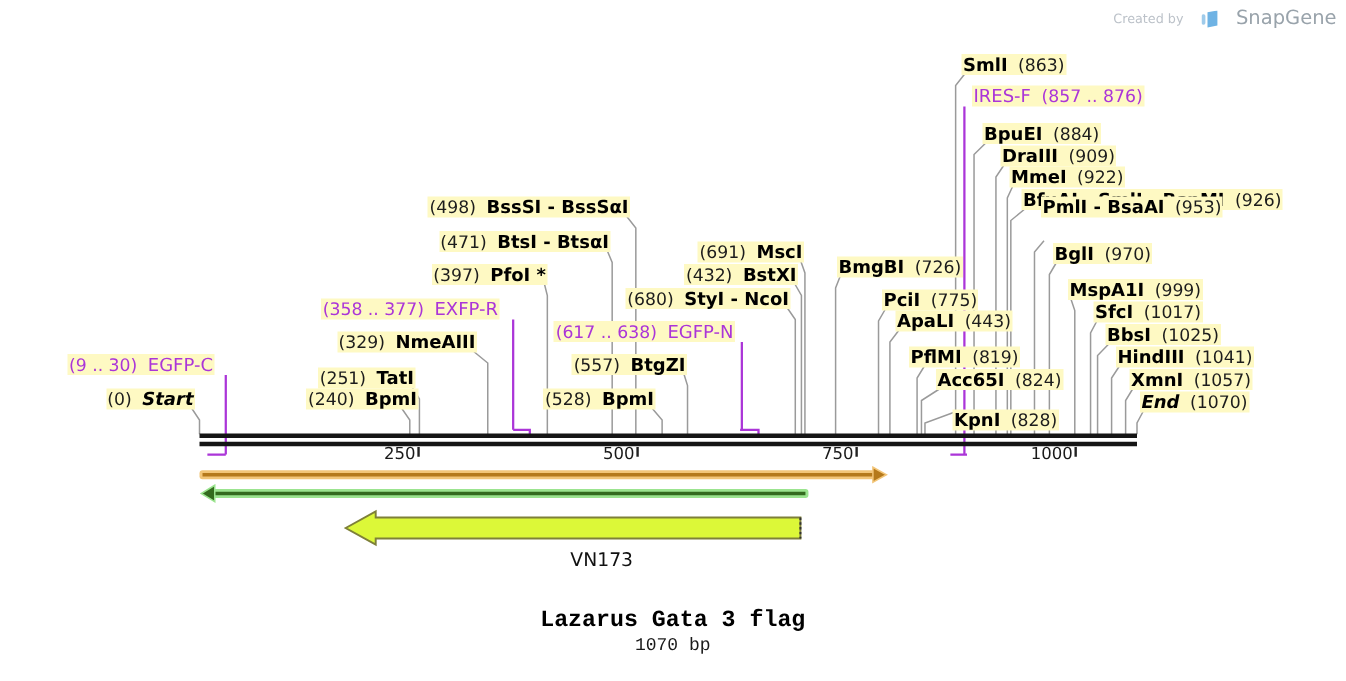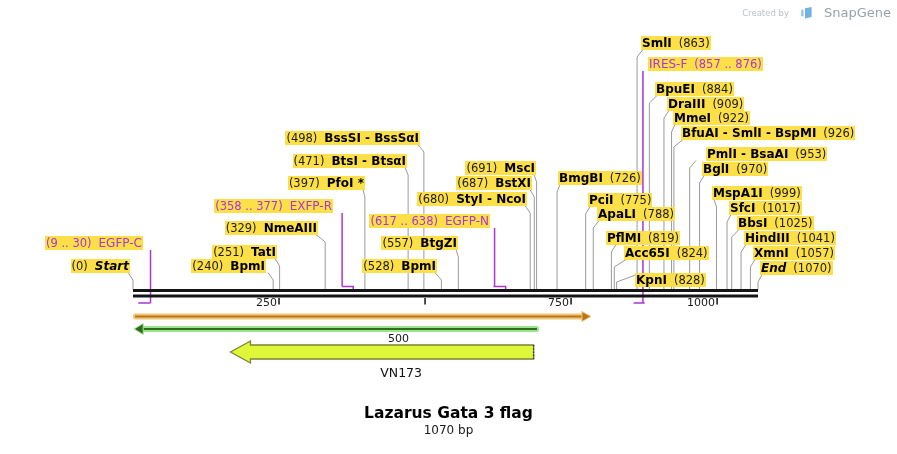--- a/index.html
+++ b/index.html
@@ -4,36 +4,36 @@
 <style>
   html,body{margin:0;padding:0;background:#fff;}
   #canvas{
     position:relative;width:897px;height:454px;background:#ffffff;
     font-family:"DejaVu Sans","Liberation Sans",sans-serif;overflow:hidden;
   }
   #map-svg{position:absolute;left:0;top:0;z-index:1;}
   #labels{position:absolute;left:0;top:0;width:897px;height:454px;z-index:2;}
   .map-label{
     position:absolute;white-space:nowrap;font-size:12px;line-height:14px;
-    background:#fde047;padding:0 1px;color:#000;
+    background:#fef9c3;padding:0 1px;color:#000;
   }
   .map-label .pos{font-size:11.5px;color:#1c1c1c;font-weight:400;}
   .map-label .name{font-weight:bold;color:#000;}
   .map-label.purple .pos,.map-label.purple .name{color:#AB35D8;font-weight:400;}
   .map-label.italic .name{font-style:italic;}
   .map-label .gap{display:inline-block;width:7px;}
   .ruler-num{
     position:absolute;font-size:11px;color:#1a1a1a;width:44px;text-align:right;
     line-height:12px;
   }
   #vn173-label{
     position:absolute;left:338px;top:365px;width:84px;text-align:right;
     font-size:12.5px;color:#111;z-index:2;
   }
-  #title-block{position:absolute;left:0;top:404px;width:897px;text-align:center;z-index:2;}
+  #title-block{position:absolute;left:0;top:404px;width:897px;text-align:center;z-index:2;font-family:Liberation Mono, monospace;}
   #map-title{font-size:15.5px;font-weight:bold;color:#000;line-height:19px;}
   #map-length{font-size:12px;color:#1a1a1a;line-height:15px;}
   #branding{
     position:absolute;top:5px;right:6px;display:flex;align-items:center;gap:12px;z-index:2;
   }
   #created-by{font-size:8.5px;color:#bcc2c9;}
   #snapgene-word{font-size:13px;color:#99a3ab;font-weight:500;}
 </style>
 </head>
 <body>
@@ -87,47 +87,47 @@
       <polygon points="581.9439252336449,311.5 590.9439252336449,316.5 581.9439252336449,321.5" fill="#B5791B" stroke="#F2C578" stroke-width="1"></polygon>
       <rect x="141.16822429906543" y="326" width="397.7897196261682" height="6" rx="2" fill="#9BE48F"></rect>
       <line x1="143.16822429906543" y1="329" x2="536.9579439252336" y2="329" stroke="#336B1E" stroke-width="2.2"></line>
       <polygon points="143.16822429906543,323.5 134.16822429906543,329 143.16822429906543,334.5" fill="#336B1E" stroke="#9BE48F" stroke-width="1"></polygon>
       <polygon points="230.4626168224299,352 250.4626168224299,341 250.4626168224299,345 533.6168224299065,345 533.6168224299065,359 250.4626168224299,359 250.4626168224299,363" fill="#DCF838" stroke="#7E8039" stroke-width="1.3"></polygon>
       <line x1="533.6168224299065" y1="345" x2="533.6168224299065" y2="359" stroke="#333" stroke-width="1.3" stroke-dasharray="1.6,1.6"></line>
     </svg>
 
   <div id="labels">
       <div class="ruler-num" style="left: 233.028px; top: 297px;">250</div>
-      <div class="ruler-num" style="left: 365px; top: 297px; margin-top: 36px;">500</div>
+      <div class="ruler-num" style="left: 379px; top: 297px;">500</div>
       <div class="ruler-num" style="left: 525.084px; top: 297px;">750</div>
       <div class="ruler-num" style="left: 671.112px; top: 297px;">1000</div>
       <div class="map-label italic" style="right: 767px; top: 259px;"><span class="pos">(0)</span><span class="gap"></span><span class="name">Start</span></div>
-      <div class="map-label" style="right: 631px; top: 259px;"><span class="pos">(240)</span><span class="gap"></span><span class="name">BpmI</span></div>
+      <div class="map-label" style="right: 618px; top: 259px;"><span class="pos">(240)</span><span class="gap"></span><span class="name">BpmI</span></div>
       <div class="map-label" style="right: 620px; top: 245px;"><span class="pos">(251)</span><span class="gap"></span><span class="name">TatI</span></div>
       <div class="map-label" style="right: 579px; top: 221px;"><span class="pos">(329)</span><span class="gap"></span><span class="name">NmeAIII</span></div>
       <div class="map-label" style="right: 532px; top: 176px;"><span class="pos">(397)</span><span class="gap"></span><span class="name">PfoI *</span></div>
       <div class="map-label" style="right: 490px; top: 154px;"><span class="pos">(471)</span><span class="gap"></span><span class="name">BtsI - BtsαI</span></div>
       <div class="map-label" style="right: 477px; top: 131px;"><span class="pos">(498)</span><span class="gap"></span><span class="name">BssSI - BssSαI</span></div>
       <div class="map-label" style="right: 460px; top: 259px;"><span class="pos">(528)</span><span class="gap"></span><span class="name">BpmI</span></div>
       <div class="map-label" style="right: 439px; top: 236px;"><span class="pos">(557)</span><span class="gap"></span><span class="name">BtgZI</span></div>
       <div class="map-label" style="right: 370px; top: 192px;"><span class="pos">(680)</span><span class="gap"></span><span class="name">StyI - NcoI</span></div>
-      <div class="map-label" style="right: 365px; top: 176px;"><span class="pos">(687)</span><span class="gap"></span><span class="name">BstXI</span></div>
+      <div class="map-label" style="right: 365px; top: 176px;"><span class="pos">(432)</span><span class="gap"></span><span class="name">BstXI</span></div>
       <div class="map-label" style="right: 361px; top: 161px;"><span class="pos">(691)</span><span class="gap"></span><span class="name">MscI</span></div>
       <div class="map-label" style="left: 558px; top: 171px;"><span class="name">BmgBI</span><span class="gap"></span><span class="pos">(726)</span></div>
       <div class="map-label" style="left: 588px; top: 193px;"><span class="name">PciI</span><span class="gap"></span><span class="pos">(775)</span></div>
-      <div class="map-label" style="left: 597px; top: 207px;"><span class="name">ApaLI</span><span class="gap"></span><span class="pos">(788)</span></div>
+      <div class="map-label" style="left: 597px; top: 207px;"><span class="name">ApaLI</span><span class="gap"></span><span class="pos">(443)</span></div>
       <div class="map-label" style="left: 606px; top: 231px;"><span class="name">PflMI</span><span class="gap"></span><span class="pos">(819)</span></div>
       <div class="map-label" style="left: 624px; top: 246px;"><span class="name">Acc65I</span><span class="gap"></span><span class="pos">(824)</span></div>
       <div class="map-label" style="left: 635px; top: 273px;"><span class="name">KpnI</span><span class="gap"></span><span class="pos">(828)</span></div>
       <div class="map-label" style="left: 641px; top: 36px;"><span class="name">SmlI</span><span class="gap"></span><span class="pos">(863)</span></div>
       <div class="map-label" style="left: 655px; top: 82px;"><span class="name">BpuEI</span><span class="gap"></span><span class="pos">(884)</span></div>
       <div class="map-label" style="left: 667px; top: 97px;"><span class="name">DraIII</span><span class="gap"></span><span class="pos">(909)</span></div>
       <div class="map-label" style="left: 673px; top: 111px;"><span class="name">MmeI</span><span class="gap"></span><span class="pos">(922)</span></div>
       <div class="map-label" style="left: 681px; top: 126px;"><span class="name">BfuAI - SmlI - BspMI</span><span class="gap"></span><span class="pos">(926)</span></div>
-      <div class="map-label" style="left: 694px; top: 147px; margin-left: 12px;"><span class="name">PmlI - BsaAI</span><span class="gap"></span><span class="pos">(953)</span></div>
+      <div class="map-label" style="left: 694px; top: 131px;"><span class="name">PmlI - BsaAI</span><span class="gap"></span><span class="pos">(953)</span></div>
       <div class="map-label" style="left: 702px; top: 162px;"><span class="name">BglI</span><span class="gap"></span><span class="pos">(970)</span></div>
       <div class="map-label" style="left: 712px; top: 186px;"><span class="name">MspA1I</span><span class="gap"></span><span class="pos">(999)</span></div>
       <div class="map-label" style="left: 729px; top: 201px;"><span class="name">SfcI</span><span class="gap"></span><span class="pos">(1017)</span></div>
       <div class="map-label" style="left: 737px; top: 216px;"><span class="name">BbsI</span><span class="gap"></span><span class="pos">(1025)</span></div>
       <div class="map-label" style="left: 744px; top: 231px;"><span class="name">HindIII</span><span class="gap"></span><span class="pos">(1041)</span></div>
       <div class="map-label" style="left: 753px; top: 246px;"><span class="name">XmnI</span><span class="gap"></span><span class="pos">(1057)</span></div>
       <div class="map-label italic" style="left: 760px; top: 261px;"><span class="name">End</span><span class="gap"></span><span class="pos">(1070)</span></div>
       <div class="map-label purple" style="right: 754px; top: 236px;"><span class="pos">(9 .. 30)</span><span class="gap"></span><span class="name">EGFP-C</span></div>
       <div class="map-label purple" style="right: 564px; top: 199px;"><span class="pos">(358 .. 377)</span><span class="gap"></span><span class="name">EXFP-R</span></div>
       <div class="map-label purple" style="right: 407px; top: 214px;"><span class="pos">(617 .. 638)</span><span class="gap"></span><span class="name">EGFP-N</span></div>

